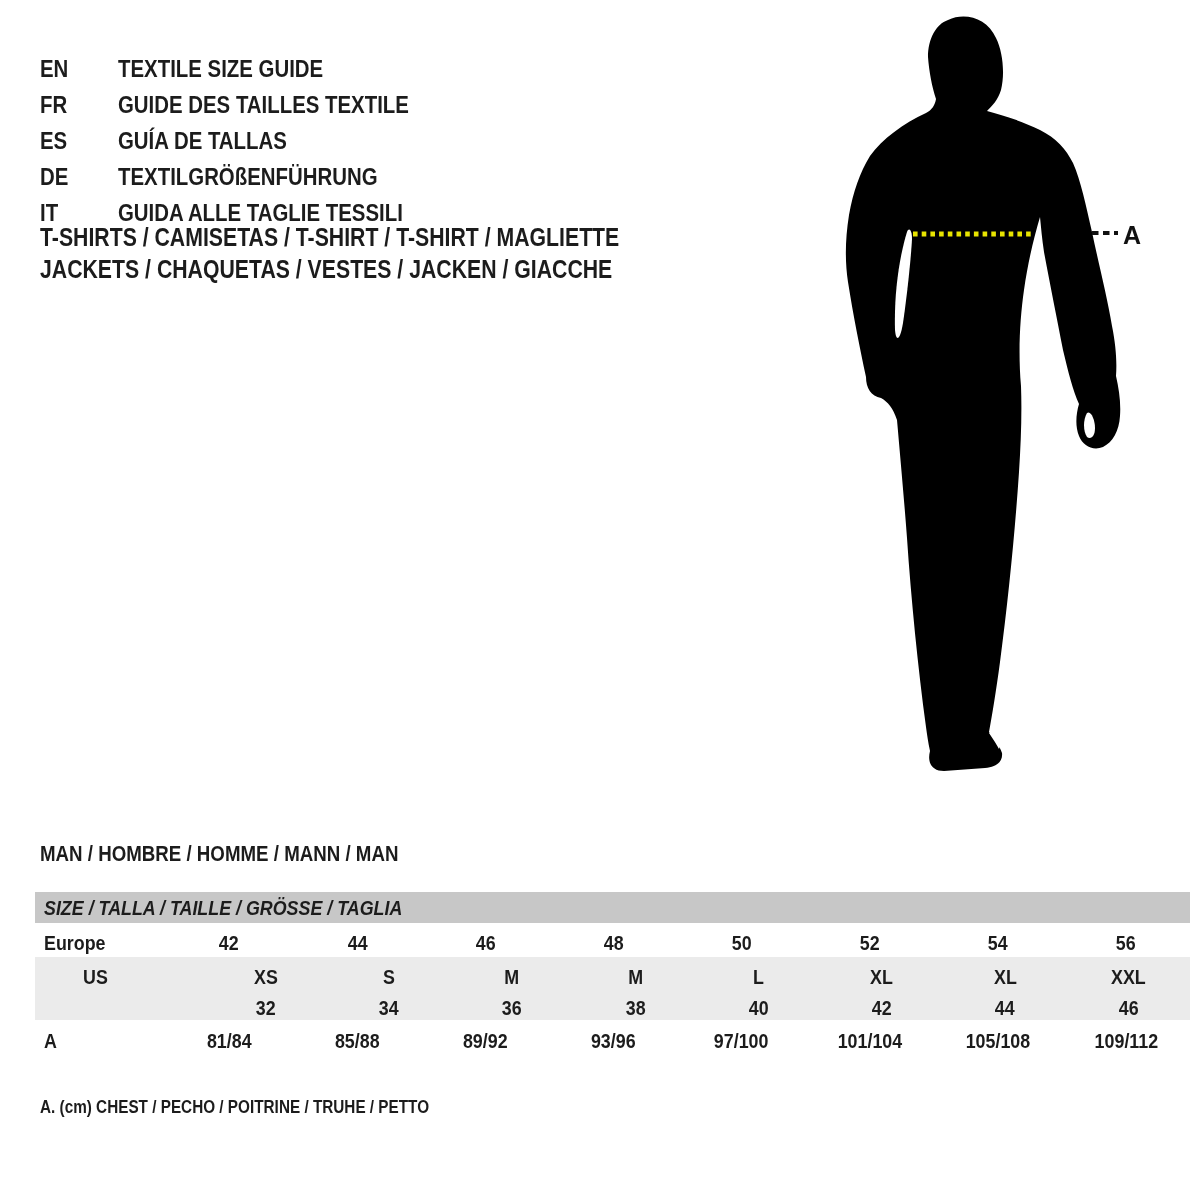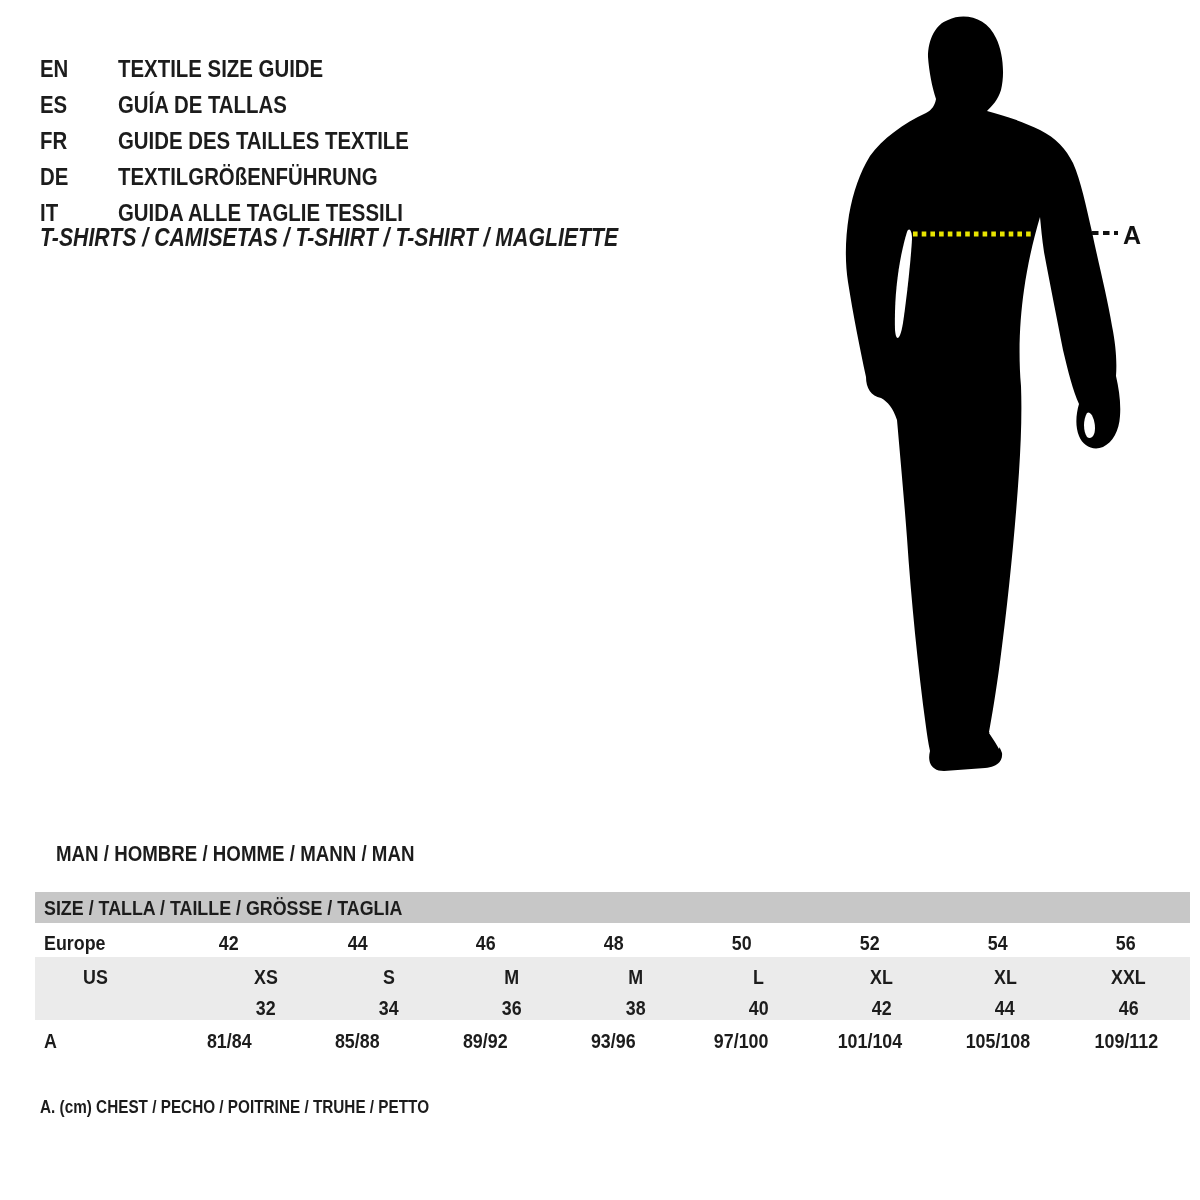--- a/index.html
+++ b/index.html
@@ -25,69 +25,73 @@
     transform-origin:50% 50%;
     white-space:nowrap;
     font-weight:700;
   }
   
   .lang-block { position:absolute; left:40px; top:31px;margin-top:20px; }
   .lang-row { display:flex; height:36px; align-items:center; font-size:24px; }
   .lang-code { width:78px; flex:0 0 78px; }
   
   .cat-block { position:absolute; left:40px; top:221px; }
-  .cat-line { height:32px; display:flex; align-items:center; font-size:25px;font-style:italic; }
+  .cat-line { height:32px; display:flex; align-items:center; font-size:25px; }
   
   .figure-wrap { position:absolute; left:840px; top:0; width:320px; height:790px; }
   
-  .section-title { position:absolute; left:56px; top:841px; font-size:22px; }
+  .section-title { position:absolute; left:40px; top:841px; font-size:22px; }
   
   .size-table { position:absolute; left:35px; top:892px; width:1155px; }
   .t-header {
     height:31px; background:#c7c7c7;
     display:flex; align-items:center; padding-left:9px;
     font-size:21px;
+    font-style:italic;
   }
   .t-row { display:grid; grid-template-columns:130px repeat(8,1fr); }
   .t-row.shaded { background:#ebebeb;padding-left:39px; }
   .r0 { height:34px; } .r1 { height:33px; } .r2 { height:30px; } .r3 { height:35px; }
   .t-cell { display:flex; align-items:center; justify-content:center; font-size:21px;margin-top:6px; }
   .t-cell.label { justify-content:flex-start; padding-left:9px; }
   
   .footer-note { position:absolute; left:40px; top:1097px; font-size:18px; }
 </style>
 </head>
 <body>
 
 <div class="lang-block">
   <div class="lang-row">
     <span class="lang-code"><span class="cond">EN</span></span>
     <span class="cond">TEXTILE SIZE GUIDE</span>
   </div>
   <div class="lang-row">
+    <span class="lang-code"><span class="cond">FR</span></span>
+    <span class="cond">GUIDE DES TAILLES TEXTILE</span>
+  </div>
+  <div class="lang-row">
     <span class="lang-code"><span class="cond">ES</span></span>
     <span class="cond">GUÍA DE TALLAS</span>
-  </div>
-  <div class="lang-row">
-    <span class="lang-code"><span class="cond">FR</span></span>
-    <span class="cond">GUIDE DES TAILLES TEXTILE</span>
   </div>
   <div class="lang-row">
     <span class="lang-code"><span class="cond">DE</span></span>
     <span class="cond">TEXTILGRÖßENFÜHRUNG</span>
   </div>
   <div class="lang-row">
     <span class="lang-code"><span class="cond">IT</span></span>
     <span class="cond">GUIDA ALLE TAGLIE TESSILI</span>
   </div>
 </div>
 
 <div class="cat-block">
   <div class="cat-line">
       <span class="cond">T-SHIRTS / CAMISETAS / T-SHIRT / T-SHIRT / MAGLIETTE</span>
+    </div>
+  <div class="cat-line">
+      <span class="cond">JACKETS / CHAQUETAS / VESTES / JACKEN / GIACCHE</span>
     </div>
 </div>
 
 <div class="figure-wrap">
   <svg width="320" height="790" viewBox="840 0 320 790" xmlns="http://www.w3.org/2000/svg">
     <path fill="#000000" d="M 948,20
       C 965,12 987,18 996,38
       C 1003,52 1005,74 1001,90
       C 998,100 992,106 987,111
       C 1002,115 1022,121 1040,130

